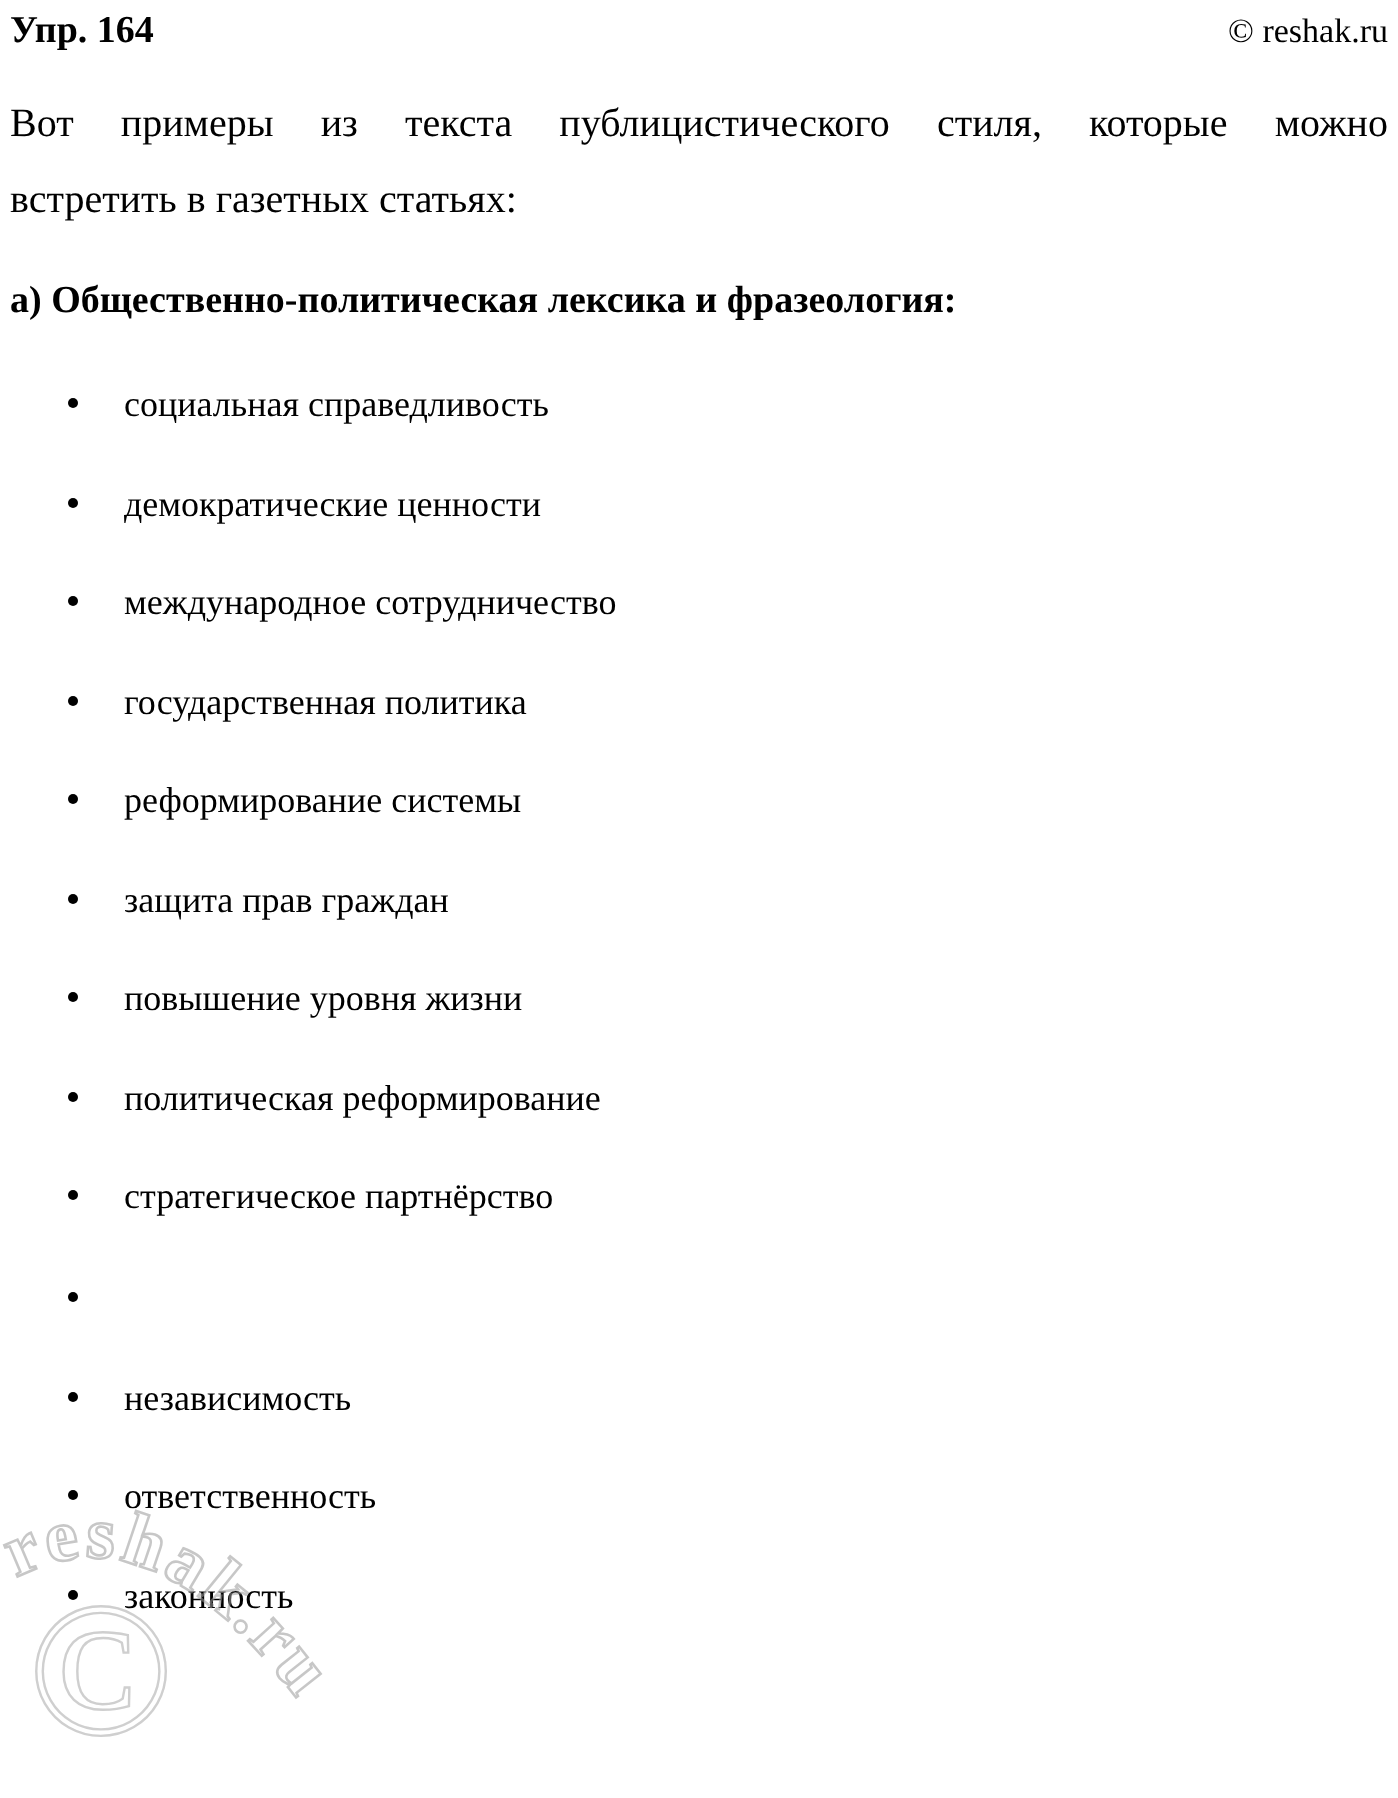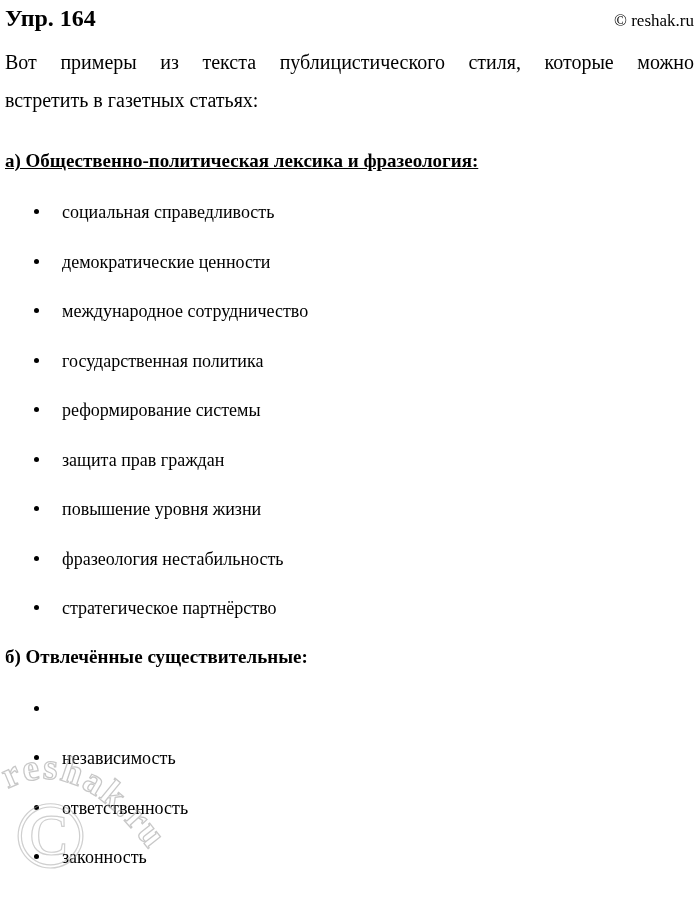--- a/index.html
+++ b/index.html
@@ -18,21 +18,21 @@
   }
   .doc-header {
     display: flex;
     justify-content: space-between;
     align-items: baseline;
     padding-top: 5px;
     height: 22px;
   }
   .doc-header .ex {
     font-weight: bold;
-    font-size: 24px;
+    font-size: 19px;
   }
   .doc-header .copy {
     font-size: 17px;
   }
   .intro {
     margin: 16px 0 0 0;
   }
   .intro .line {
     font-size: 20px;
     line-height: 38px;
@@ -40,21 +40,21 @@
   .intro .line.justified {
     text-align: justify;
     text-align-last: justify;
   }
   h2.sec {
     font-size: 19px;
     font-weight: bold;
     line-height: 24px;
     margin: 0;
   }
-  h2.sec.a { margin-top: 30px; text-decoration: underline; }
+  h2.sec.a { margin-top: 20px; }
   h2.sec.b { margin-top: 24px; }
   ul.blist {
     list-style: none;
     margin: 26px 0 0 0;
     padding: 0;
   }
   ul.blist.b { margin-top: 27px; }
   ul.blist li {
     position: relative;
     height: 24px;
@@ -121,29 +121,28 @@
     <li>
         <span class="dot"></span>
         <span>защита прав граждан</span>
       </li>
     <li>
         <span class="dot"></span>
         <span>повышение уровня жизни</span>
       </li>
     <li>
         <span class="dot"></span>
-        <span>фразеология нестабильность</span>
+        <span>политическая реформирование</span>
       </li>
     <li>
         <span class="dot"></span>
         <span>стратегическое партнёрство</span>
       </li>
   </ul>
 
-  <h2 class="sec b">б) Отвлечённые существительные:</h2>
 
   <ul class="blist b">
     <li>
         <span class="dot"></span>
       </li>
     <li>
         <span class="dot"></span>
         <span>независимость</span>
       </li>
     <li>

